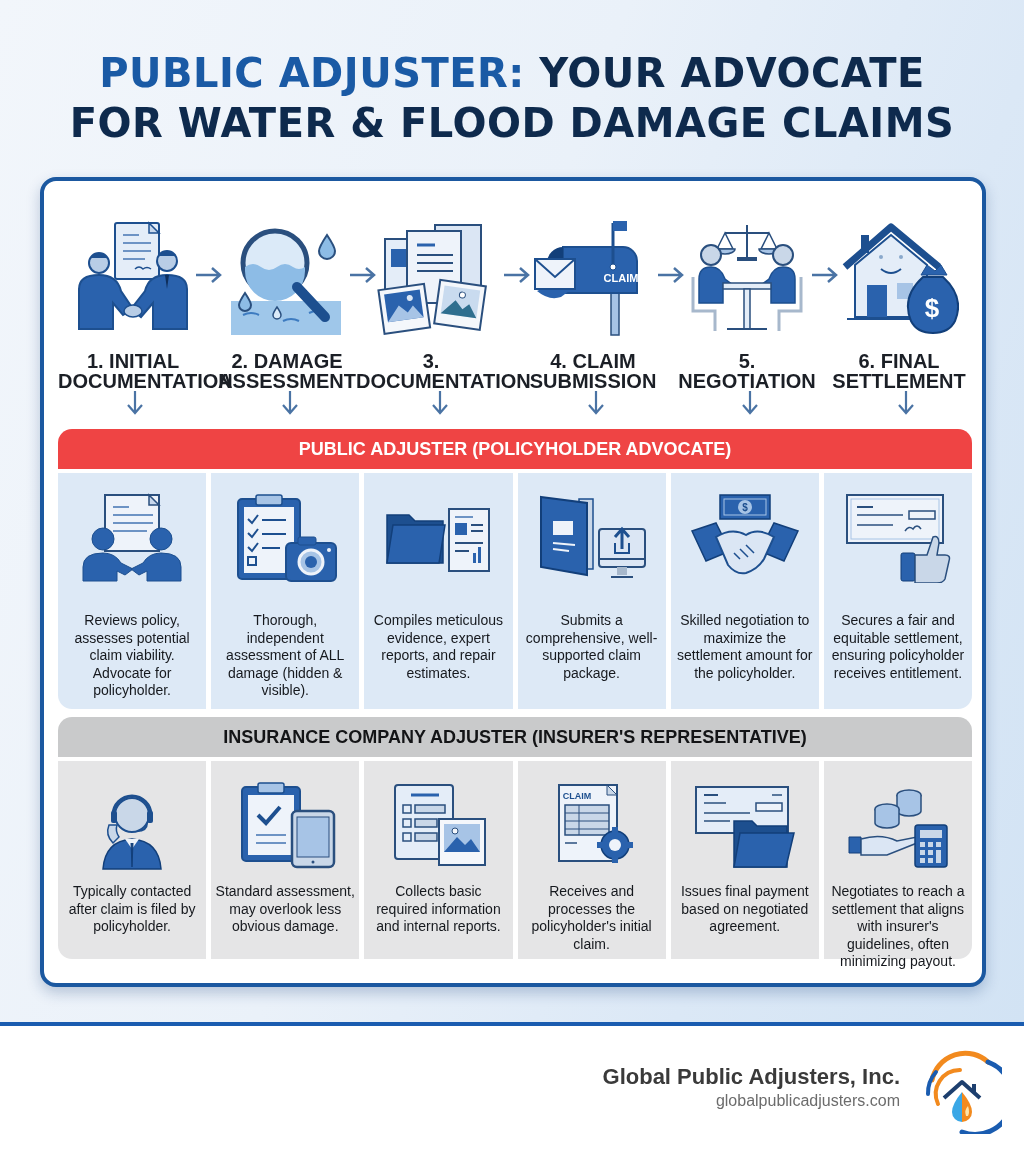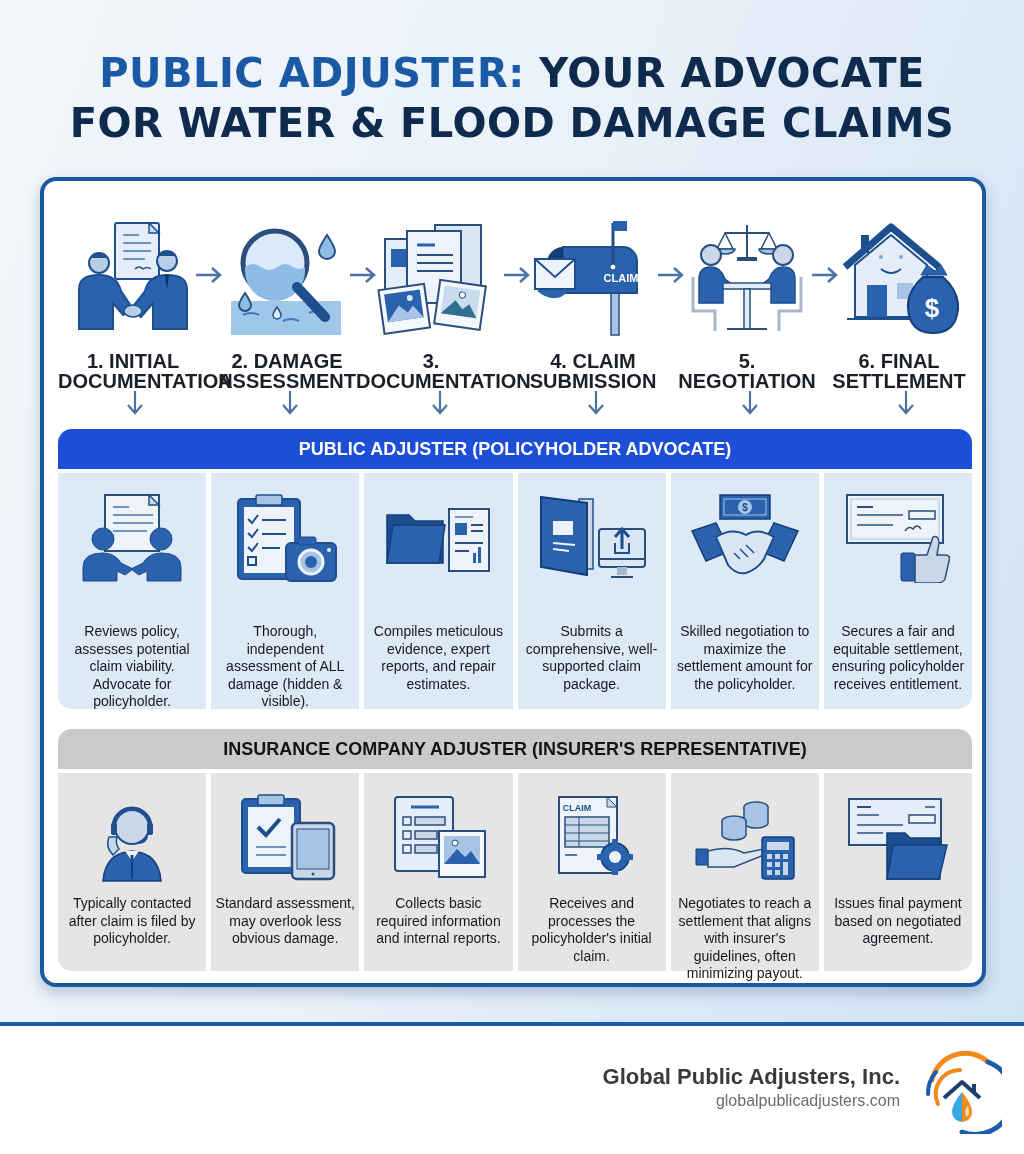--- a/index.html
+++ b/index.html
@@ -37,35 +37,35 @@
     position: absolute; top: 48px; width: 30px; height: 20px; color: #4a73a4;
   }
   .arrow-down {
     position: absolute; top: 172px; width: 20px; height: 28px; color: #4a73a4;
   }
   .section { position: absolute; left: 14px; width: 914px; }
   .section-header {
     height: 40px; border-radius: 14px 14px 0 0; text-align: center;
     font-weight: bold; font-size: 18px; line-height: 40px;
   }
-  .pa .section-header { background: #1d4ed8; color: #ffffff; }
+  .pa .section-header { background: #ef4444; color: #ffffff; }
   .ia .section-header { background: #c9cacb; color: #131416; }
   .cells { display: flex; gap: 5px; margin-top: 4px; }
   .cell {
     flex: 1; border-radius: 0; padding-top: 20px; text-align: center;
   }
   .pa .cell { background: #dde9f6; height: 236px; }
   .ia .cell { background: #e5e5e6; height: 198px; }
   .cells .cell:first-child { border-bottom-left-radius: 14px; }
   .cells .cell:last-child { border-bottom-right-radius: 14px; }
   .cell .cicon { width: 110px; height: 90px; margin: 0 auto; }
   .cell .desc {
     margin: 12px auto 0; width: 140px; font-size: 14px; line-height: 17.5px; color: #16191e;
   }
-  .pa .cell .desc { margin-top: 40px; }
+  .pa .cell .desc { margin-top: 29px; }
   .footer-text {
     position: absolute; right: 124px; top: 1064px; text-align: right;
   }
   .footer-text .company { font-weight: bold; font-size: 22px; color: #3a3a3a; line-height: 26px; }
   .footer-text .url { font-size: 16px; color: #6c6c6c; line-height: 22px; }
   .logo { position: absolute; left: 918px; top: 1050px; width: 84px; height: 84px; }
 </style>
 </head>
 <body>
 
@@ -385,21 +385,21 @@
             <rect x="58" y="60" width="14" height="28" rx="2" fill="#2a62ad" stroke="#123f7a"></rect>
             <path d="M72 62 h12 l6 -18 q6 -2 6 6 l-2 12 h8 q6 0 4 6 l-4 18 q-2 4 -8 4 h-22 Z" fill="#c9d7e8" stroke="#2a4f7e" stroke-width="1.5"></path>
           </svg>
         </div>
         <div class="desc">Secures a fair and equitable settlement, ensuring policyholder receives entitlement.</div>
       </div>
 
     </div>
   </div>
 
-  <div class="section ia" style="top:548px">
+  <div class="section ia" style="top:536px">
     <div class="section-header">INSURANCE COMPANY ADJUSTER (INSURER'S REPRESENTATIVE)</div>
     <div class="cells">
 
       <div class="cell">
         <div class="cicon">
           <svg viewBox="0 0 110 90" width="110" height="90">
             <circle cx="55" cy="34" r="17" fill="#c9d7e8" stroke="#1d4f8f" stroke-width="2"></circle>
             <path d="M36 34 a19 19 0 0 1 38 0" fill="none" stroke="#1d4f8f" stroke-width="3"></path>
             <rect x="34" y="30" width="6" height="12" rx="2" fill="#1d4f8f"></rect>
             <rect x="70" y="30" width="6" height="12" rx="2" fill="#1d4f8f"></rect>
@@ -463,20 +463,37 @@
             <line x1="42" y1="24" x2="42" y2="54" stroke="#2a4f7e"></line>
             <line x1="28" y1="62" x2="40" y2="62" stroke="#2a4f7e" stroke-width="1.5"></line>
             <g transform="translate(78 64)">
               <circle r="14" fill="#2a62ad" stroke="#123f7a" stroke-width="1.5"></circle>
               <path d="M-3 -18 h6 v6 h-6 Z M-3 12 h6 v6 h-6 Z M-18 -3 v6 h6 v-6 Z M12 -3 v6 h6 v-6 Z" fill="#2a62ad"></path>
               <circle r="6" fill="#eef3fa"></circle>
             </g>
           </svg>
         </div>
         <div class="desc">Receives and processes the policyholder's initial claim.</div>
+      </div>
+
+      <div class="cell">
+        <div class="cicon">
+          <svg viewBox="0 0 110 90" width="110" height="90">
+            <rect x="6" y="6" width="92" height="46" fill="#e4edf8" stroke="#2a4f7e" stroke-width="2"></rect>
+            <line x1="14" y1="14" x2="28" y2="14" stroke="#2a4f7e" stroke-width="2"></line>
+            <line x1="14" y1="22" x2="36" y2="22" stroke="#2a4f7e" stroke-width="1.5"></line>
+            <line x1="14" y1="32" x2="60" y2="32" stroke="#2a4f7e" stroke-width="1.5"></line>
+            <line x1="14" y1="40" x2="40" y2="40" stroke="#2a4f7e" stroke-width="1.5"></line>
+            <line x1="82" y1="14" x2="92" y2="14" stroke="#2a4f7e" stroke-width="1.5"></line>
+            <rect x="66" y="22" width="26" height="8" fill="#eef3fa" stroke="#2a4f7e" stroke-width="1.5"></rect>
+            <path d="M44 40 h18 l5 5 h30 v41 h-53 Z" fill="#1d4f8f" stroke="#123f7a" stroke-width="1.5"></path>
+            <path d="M50 52 h54 l-8 34 h-52 Z" fill="#2a62ad" stroke="#123f7a" stroke-width="1.5"></path>
+          </svg>
+        </div>
+        <div class="desc">Issues final payment based on negotiated agreement.</div>
       </div>
 
       <div class="cell">
         <div class="cicon">
           <svg viewBox="0 0 110 90" width="110" height="90">
             <g fill="#a7c4e6" stroke="#2a4f7e" stroke-width="1.5">
               <ellipse cx="66" cy="14" rx="12" ry="5"></ellipse>
               <path d="M54 14 v16 a12 5 0 0 0 24 0 v-16"></path>
               <ellipse cx="44" cy="28" rx="12" ry="5"></ellipse>
               <path d="M32 28 v14 a12 5 0 0 0 24 0 v-14"></path>
@@ -493,37 +510,20 @@
                 <rect x="85" y="69" width="5" height="5"></rect>
                 <rect x="93" y="69" width="5" height="13"></rect>
               <rect x="77" y="77" width="5" height="5"></rect>
                 <rect x="85" y="77" width="5" height="5"></rect>
             </g>
           </svg>
         </div>
         <div class="desc">Negotiates to reach a settlement that aligns with insurer's guidelines, often minimizing payout.</div>
       </div>
 
-      <div class="cell">
-        <div class="cicon">
-          <svg viewBox="0 0 110 90" width="110" height="90">
-            <rect x="6" y="6" width="92" height="46" fill="#e4edf8" stroke="#2a4f7e" stroke-width="2"></rect>
-            <line x1="14" y1="14" x2="28" y2="14" stroke="#2a4f7e" stroke-width="2"></line>
-            <line x1="14" y1="22" x2="36" y2="22" stroke="#2a4f7e" stroke-width="1.5"></line>
-            <line x1="14" y1="32" x2="60" y2="32" stroke="#2a4f7e" stroke-width="1.5"></line>
-            <line x1="14" y1="40" x2="40" y2="40" stroke="#2a4f7e" stroke-width="1.5"></line>
-            <line x1="82" y1="14" x2="92" y2="14" stroke="#2a4f7e" stroke-width="1.5"></line>
-            <rect x="66" y="22" width="26" height="8" fill="#eef3fa" stroke="#2a4f7e" stroke-width="1.5"></rect>
-            <path d="M44 40 h18 l5 5 h30 v41 h-53 Z" fill="#1d4f8f" stroke="#123f7a" stroke-width="1.5"></path>
-            <path d="M50 52 h54 l-8 34 h-52 Z" fill="#2a62ad" stroke="#123f7a" stroke-width="1.5"></path>
-          </svg>
-        </div>
-        <div class="desc">Issues final payment based on negotiated agreement.</div>
-      </div>
-
     </div>
   </div>
 </div>
 
 <div class="footer-text">
   <div class="company">Global Public Adjusters, Inc.</div>
   <div class="url">globalpublicadjusters.com</div>
 </div>
 <div class="logo">
   <svg viewBox="0 0 84 84" width="84" height="84">

